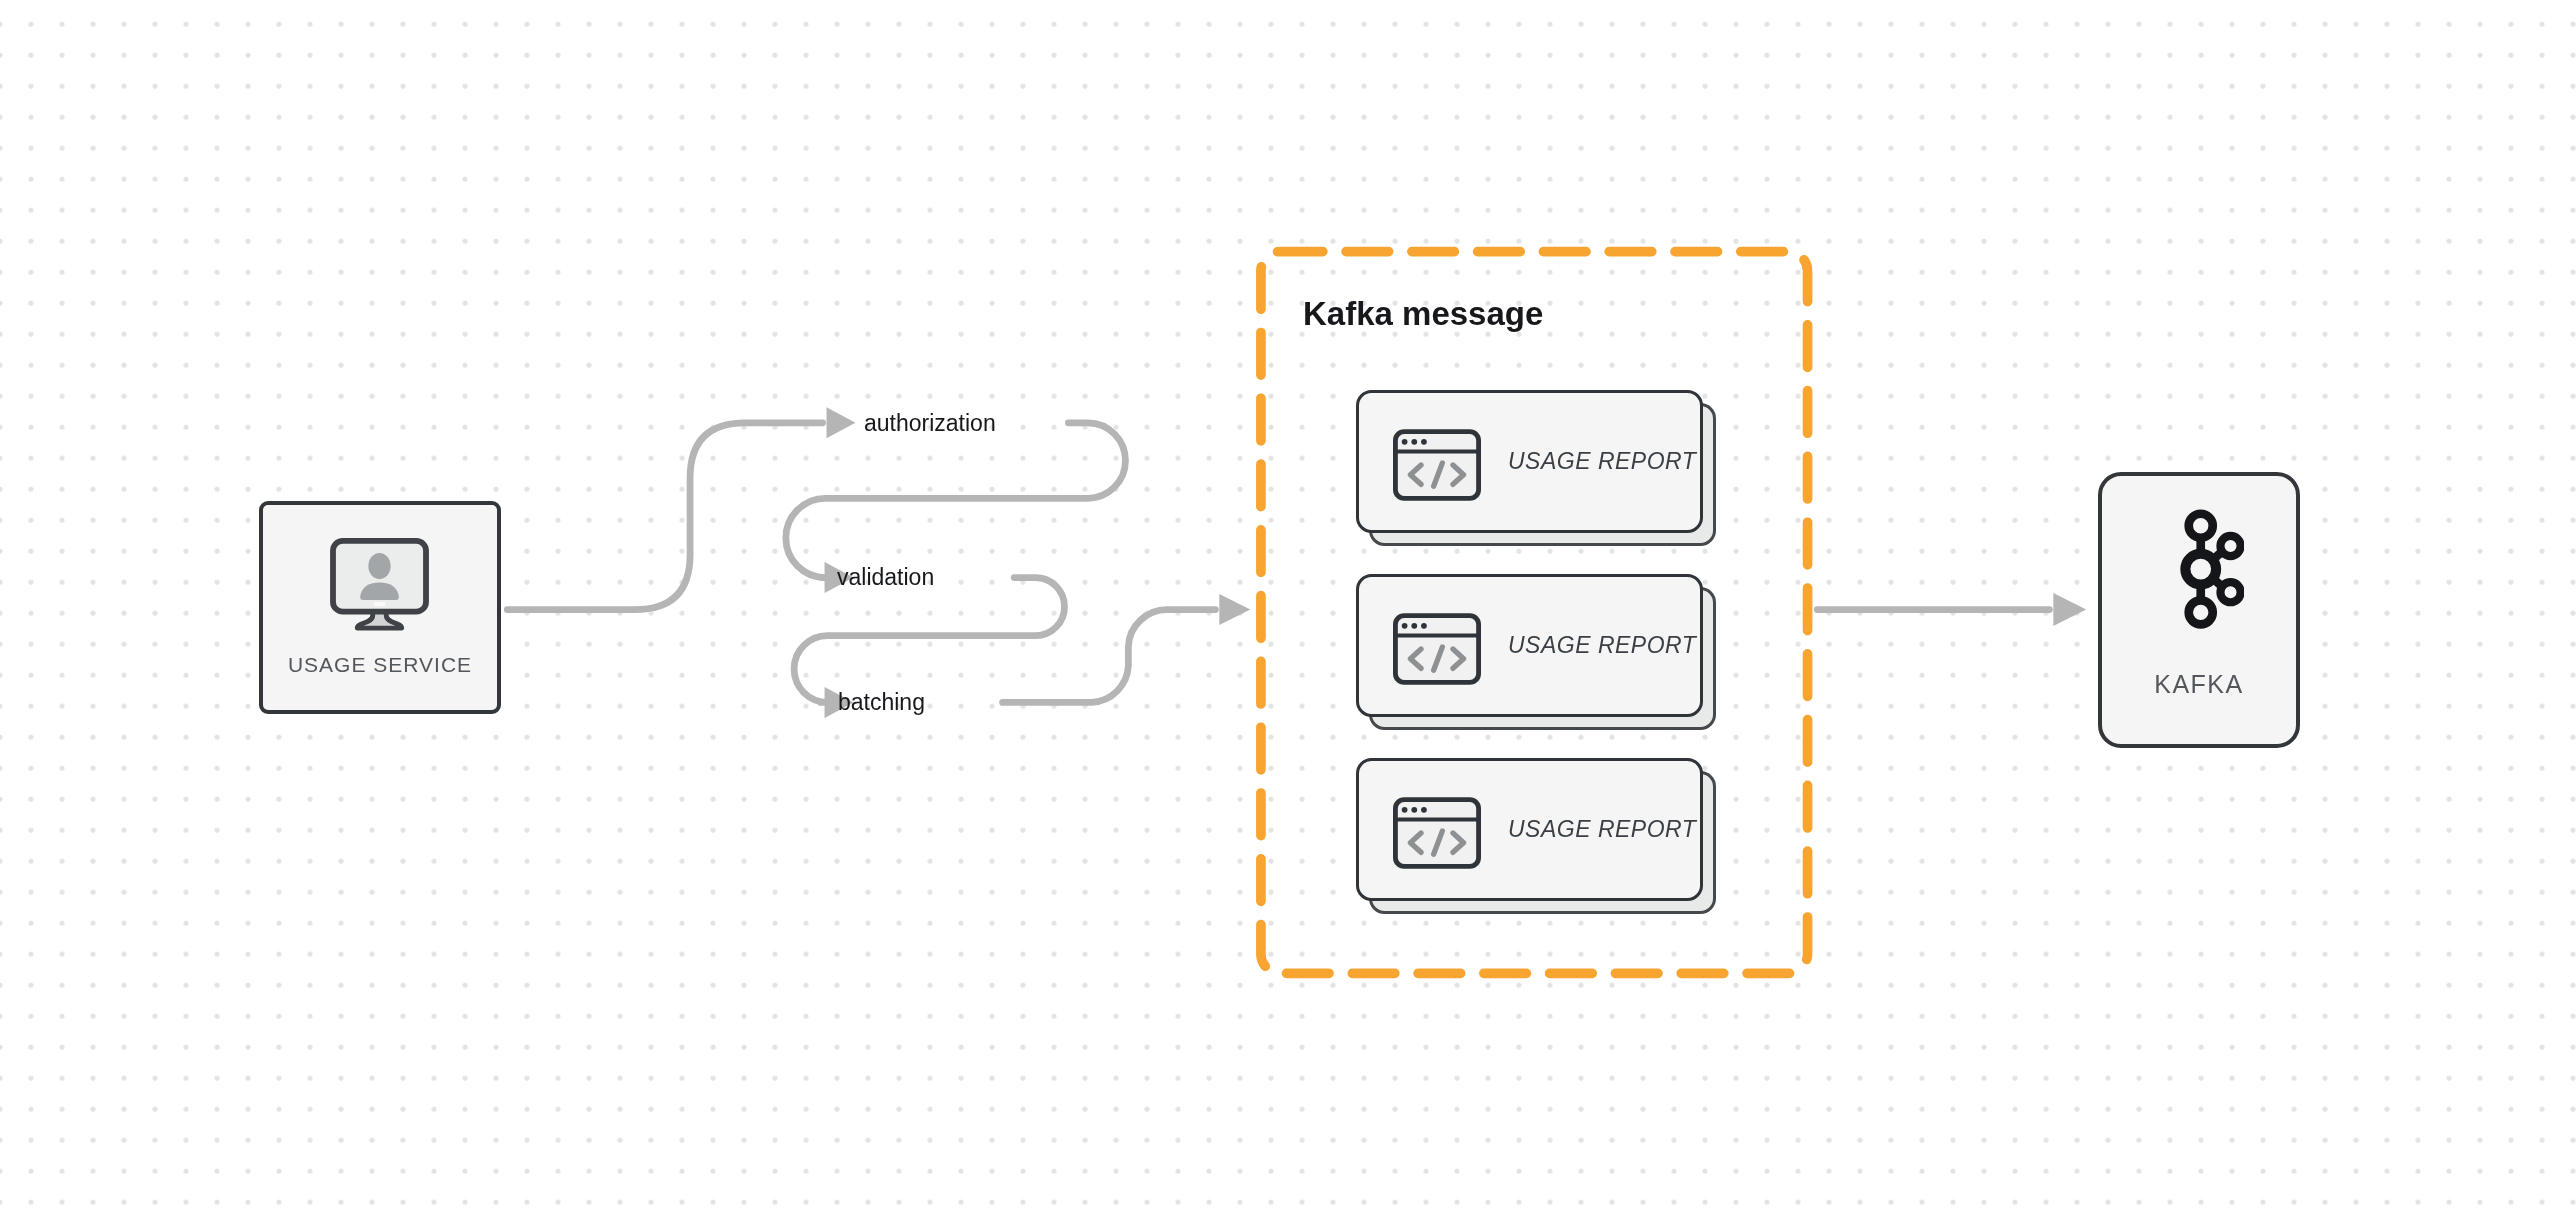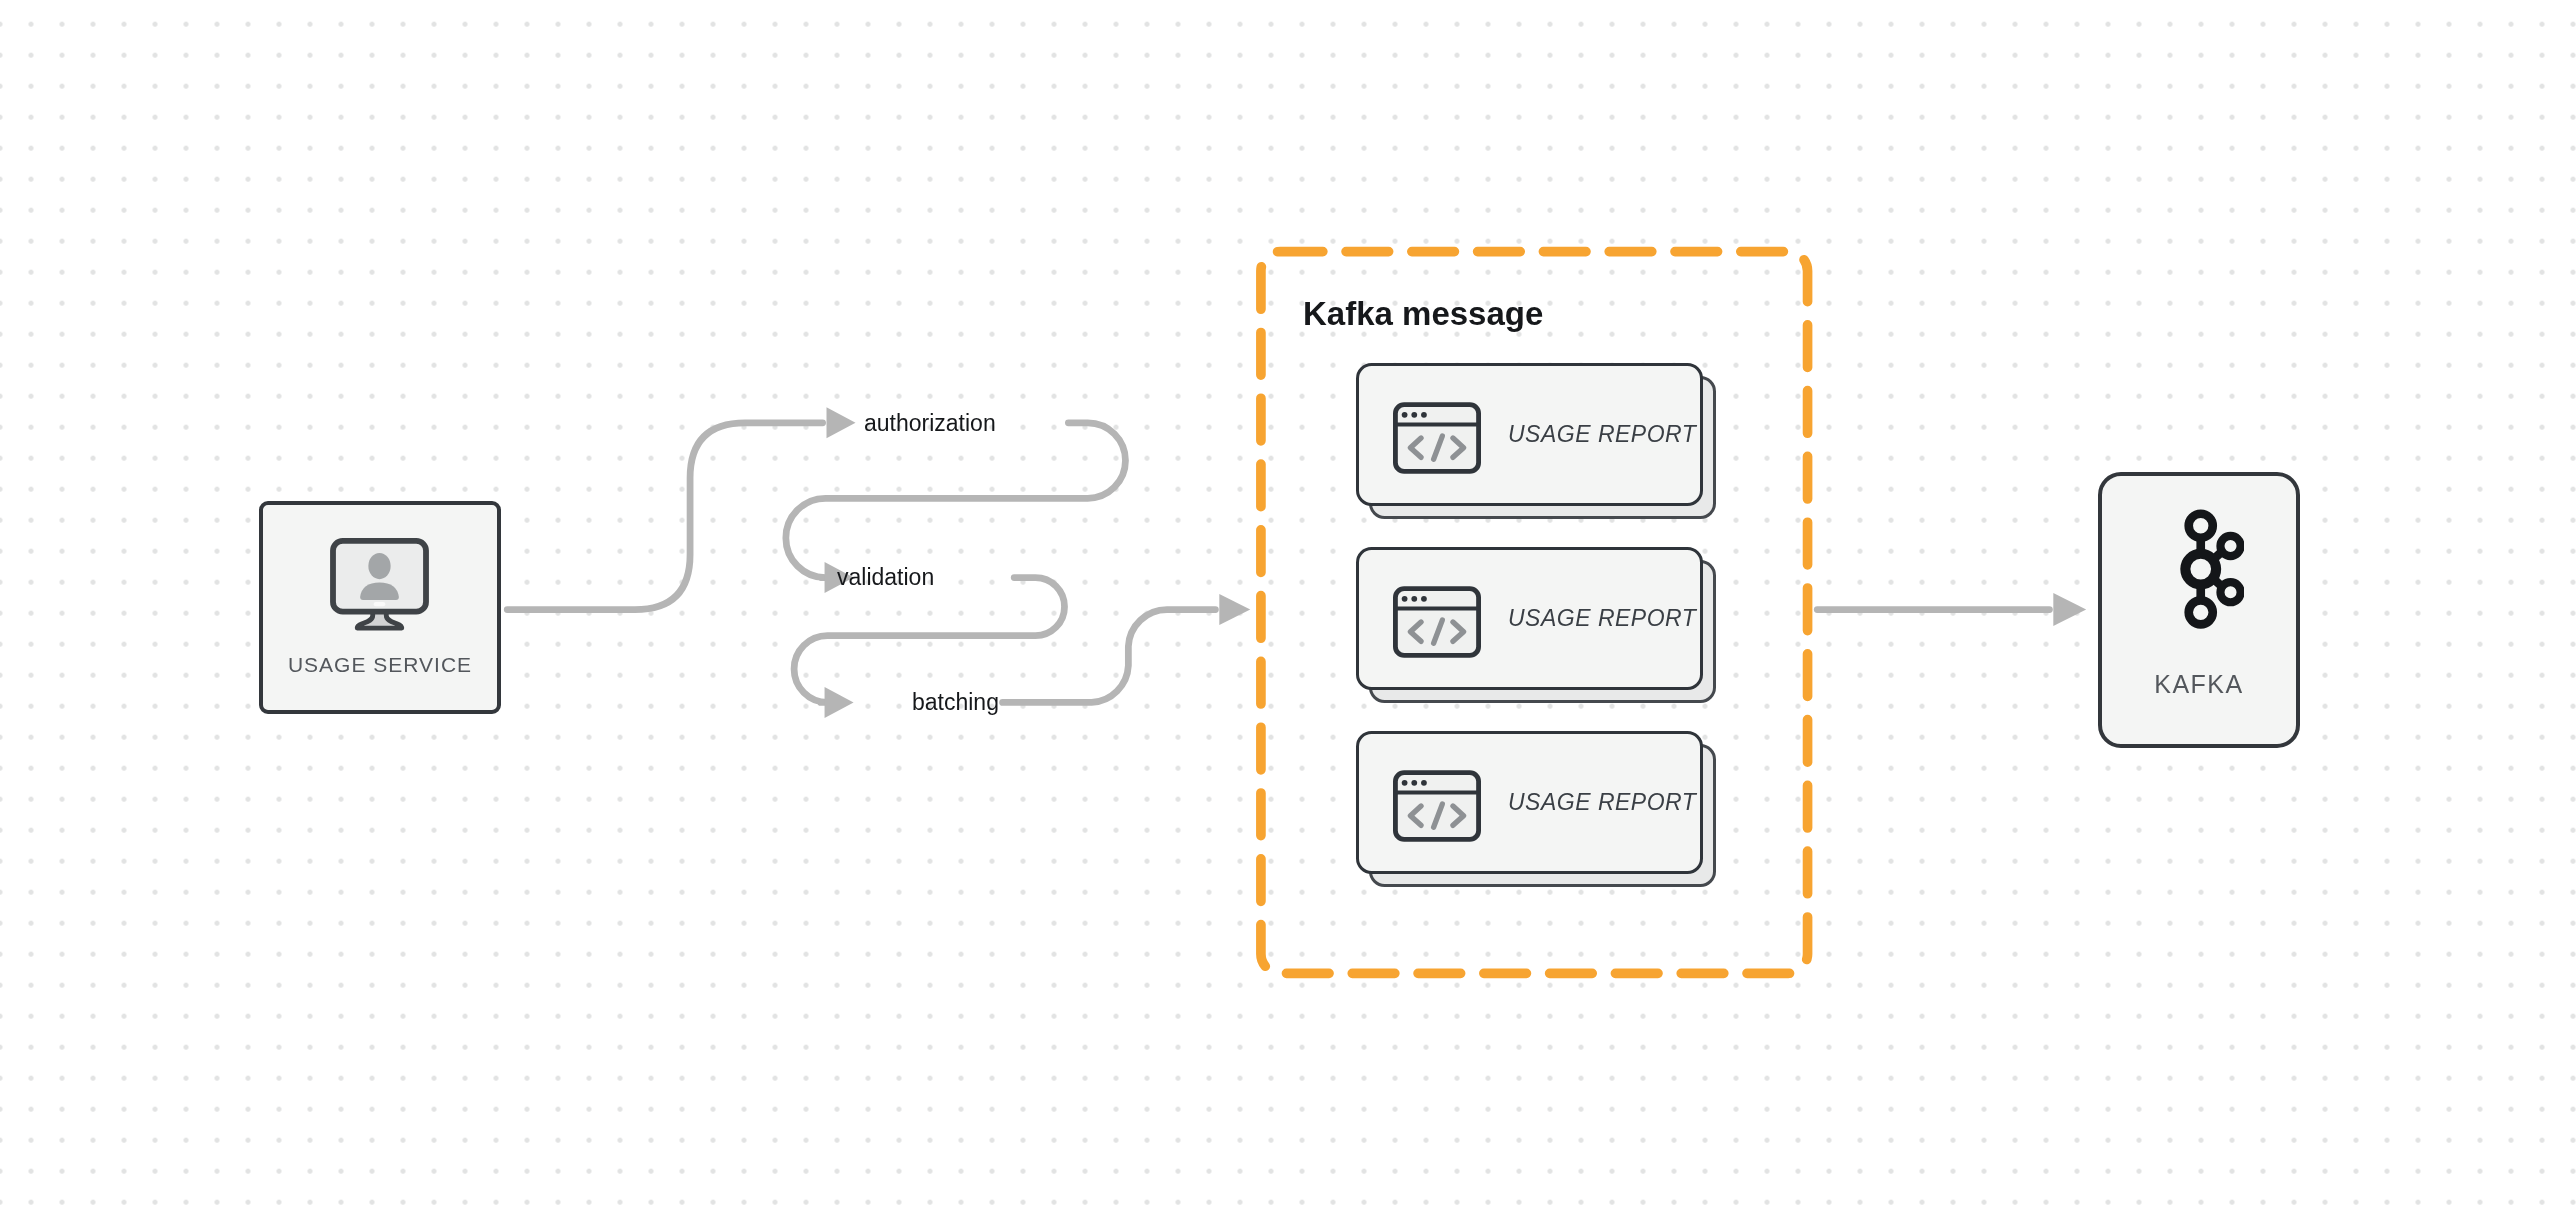--- a/index.html
+++ b/index.html
@@ -21,21 +21,21 @@
     color:#53575c;font-weight:500;
   }
   .step-label{
     position:absolute;font-size:23px;line-height:41px;font-weight:500;
     color:#16181b;white-space:nowrap;
   }
   .group-title{
     position:absolute;left:1303px;top:294px;font-size:33px;line-height:39px;
     font-weight:700;color:#16181b;white-space:nowrap;
   }
-  .card{position:absolute;left:1356px;width:347px;height:143px;}
+  .card{position:absolute;left:1356px;width:347px;height:143px;margin-top:27px;}
   .card .shadow{
     position:absolute;left:12.6px;top:12.6px;width:100%;height:100%;box-sizing:border-box;
     background:#e8e9e9;border:3.9px solid #45494e;border-radius:15.5px;
   }
   .card .front{
     position:absolute;left:0;top:0;width:100%;height:100%;box-sizing:border-box;
     background:#f4f5f4;border:3.9px solid #2f343a;border-radius:15.5px;
   }
   .card .front .icon{position:absolute;left:34px;top:36px;}
   .card-label{
@@ -75,21 +75,21 @@
       <rect x="3" y="3" width="96" height="73" rx="10" fill="#ebecec" stroke="#3f4347" stroke-width="6"></rect>
       <ellipse cx="51" cy="29" rx="11.5" ry="13.5" fill="#a3a6a8"></ellipse>
       <path d="M 31 61 Q 33 46 51 46 Q 69 46 71 61 Q 71 64 68 64 H 34 Q 31 64 31 61 Z" fill="#a3a6a8"></path>
       <rect x="45" y="66" width="12" height="4.5" rx="2.2" fill="#fafafa"></rect>
     </svg>
     <div class="node-label usage-service-label">USAGE SERVICE</div>
   </div>
 
   <div class="step-label" style="left:864px;top:403px;">authorization</div>
   <div class="step-label" style="left:837px;top:557px;">validation</div>
-  <div class="step-label" style="left:912px;top:682px;text-align:center;">batching</div>
+  <div class="step-label" style="left:838px;top:682px;text-align:center;">batching</div>
 
   <div class="group-title">Kafka message</div>
 
   <div class="card" style="top:363px;">
     <div class="shadow"></div>
     <div class="front">
       <svg class="icon" width="88" height="72" viewBox="0 0 91 74">
         <rect x="2.5" y="2.5" width="86" height="69" rx="9" fill="#f0f1f0" stroke="#2f343a" stroke-width="5"></rect>
         <line x1="3" y1="23" x2="88" y2="23" stroke="#2f343a" stroke-width="4"></line>
         <circle cx="12" cy="13" r="3" fill="#2f343a"></circle>

